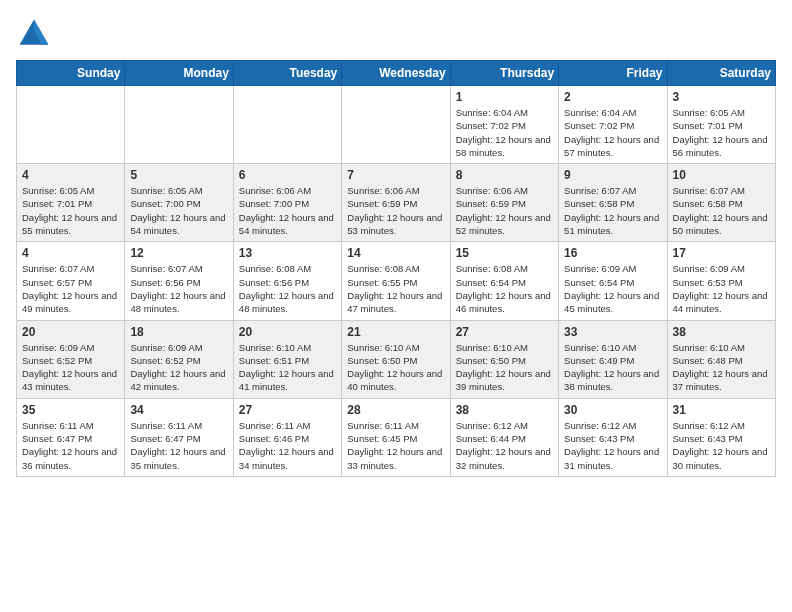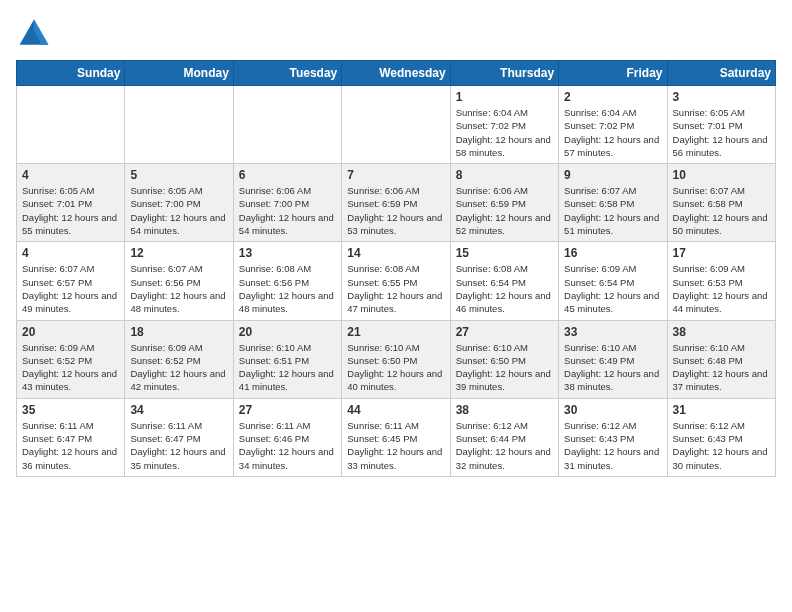--- a/index.html
+++ b/index.html
@@ -297,21 +297,21 @@
 Sunset: 6:47 PM
 Daylight: 12 hours and 35 minutes.</div>
         </td>
         <td>
           <span class="day-num">27</span>
           <div style="white-space: pre-line; line-height: 1.4;">Sunrise: 6:11 AM
 Sunset: 6:46 PM
 Daylight: 12 hours and 34 minutes.</div>
         </td>
         <td>
-          <span class="day-num">44</span>
+          <span class="day-num">28</span>
           <div style="white-space: pre-line; line-height: 1.4;">Sunrise: 6:11 AM
 Sunset: 6:45 PM
 Daylight: 12 hours and 33 minutes.</div>
         </td>
         <td>
           <span class="day-num">38</span>
           <div style="white-space: pre-line; line-height: 1.4;">Sunrise: 6:12 AM
 Sunset: 6:44 PM
 Daylight: 12 hours and 32 minutes.</div>
         </td>

